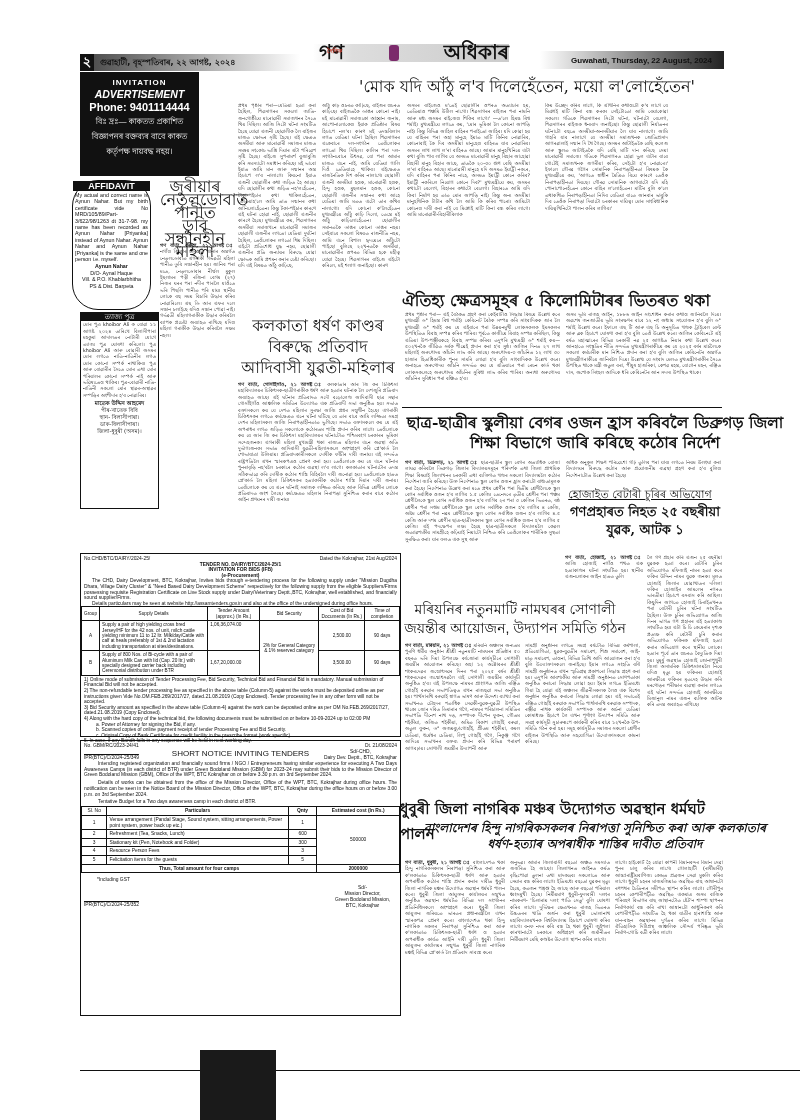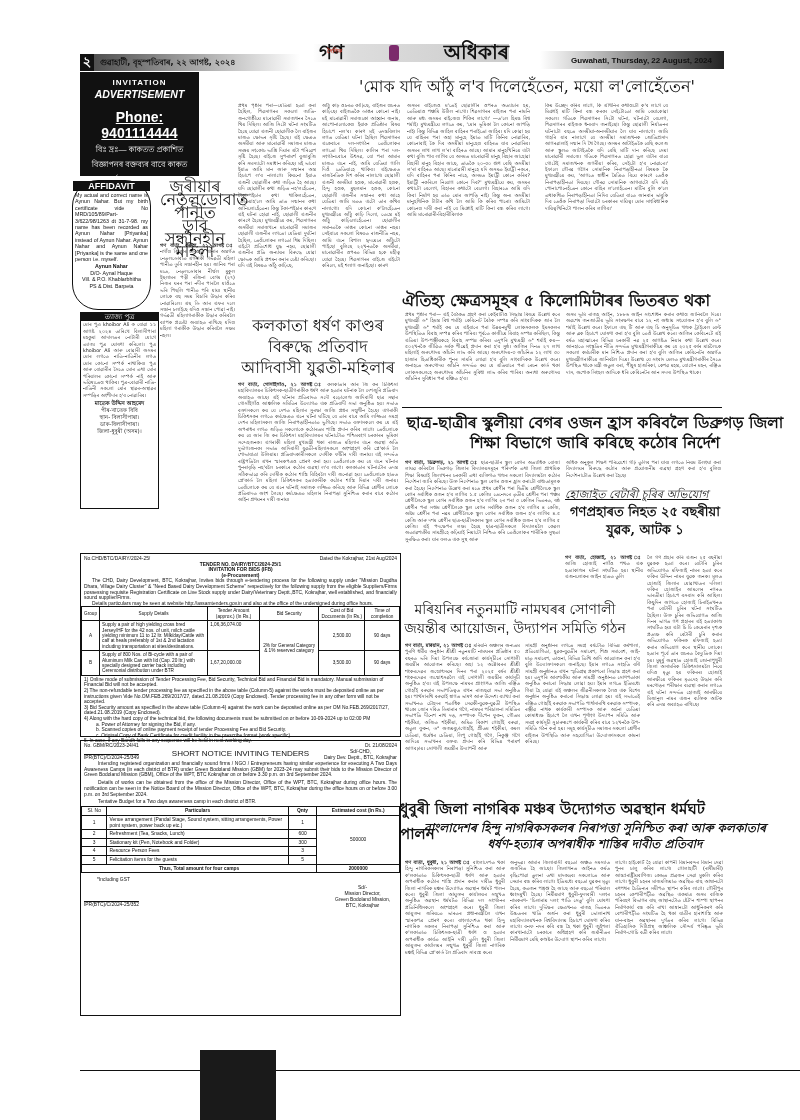--- a/index.html
+++ b/index.html
@@ -10,39 +10,39 @@
   .hdr-date-l{font-size:8px;margin-left:6px;color:#111;font-weight:bold;}
   .hdr-right{left:540px;top:51px;width:180px;height:18px;background:linear-gradient(90deg,#fff,#222);display:flex;align-items:center;justify-content:flex-end;padding-right:4px;}
   .hdr-date-r{font-size:8px;font-weight:bold;font-family:"Liberation Sans",sans-serif;color:#111;margin-right:8px;}
   .logo{left:313px;top:44px;width:190px;height:18px;background:linear-gradient(90deg,#fff,#ddd 20%,#ccc);display:flex;align-items:center;padding-left:6px;justify-content:space-between;}
   .logo .tag{position:absolute;left:14px;top:2px;font-size:6px;color:#c0392b;font-weight:bold;}
   .logo .name{font-size:20px;font-weight:bold;color:#111;font-family:"DejaVu Serif",serif;}
   .logo .mark{display:inline-block;width:10px;height:16px;margin:0 4px;background:#7b2a6b;border-radius:3px;vertical-align:middle;}
   .classified{left:80px;top:72px;width:119px;height:104px;background:#111;color:#fff;text-align:center;font-family:"Liberation Sans",sans-serif;}
   .classified .c1{font-size:8px;font-weight:bold;letter-spacing:1px;margin-top:6px;}
   .classified .c2{font-size:10.5px;font-weight:bold;font-style:italic;margin-top:1px;}
-  .classified .c3{font-size:14px;font-weight:bold;margin-top:9px;text-decoration:underline;}
+  .classified .c3{font-size:11px;font-weight:bold;margin-top:1px;}
   .classified .c4{font-size:8px;margin-top:3px;line-height:12px;}
   .box{border:1px solid #111;}
   .affidavit{left:72px;top:180px;width:77px;height:128px;font-family:"Liberation Sans",sans-serif;border-radius:26px;}
   .affidavit .t{background:#111;color:#fff;font-weight:bold;font-size:9px;text-align:center;}
   .affidavit .b{font-size:5.3px;line-height:6.4px;padding:1px 2px;text-align:justify;}
   .affidavit .s{font-size:5.3px;text-align:center;line-height:6.4px;}
   .missing-head{left:160px;top:180px;width:70px;text-align:center;font-size:16px;line-height:13px;font-family:Liberation Sans, sans-serif;}
   .missing-body{left:160px;top:243px;width:75px;font-size:4.8px;line-height:6.4px;text-align:justify;height:160px;overflow:hidden;}
   .disown{left:80px;top:312px;width:77px;height:195px;font-size:4.8px;line-height:6.4px;}
   .disown .t{background:#111;color:#fff;font-size:7px;text-align:center;padding:1px 0;}
   .disown .b{padding:1px 2px;text-align:justify;}
   .disown .s{text-align:center;font-size:5.5px;line-height:7px;}
   .main-head{left:235px;top:74px;width:460px;font-size:16px;font-family:"DejaVu Serif",serif;text-align:right;font-weight:normal;}
   .cols{font-size:4.8px;line-height:6.4px;text-align:justify;overflow:hidden;}
   .kolkata-head{left:238px;top:315px;width:160px;text-align:center;font-size:16px;line-height:21px;font-family:"DejaVu Serif",serif;}
   .heritage-head{left:402px;top:288px;width:400px;font-size:16px;font-weight:bold;font-family:"DejaVu Serif",serif;}
   .school-head{left:400px;top:413px;width:390px;text-align:center;font-size:15.5px;font-weight:bold;line-height:20px;font-family:"DejaVu Serif",serif;}
-  .hojai-kicker{left:565px;top:473px;width:150px;font-size:11px;font-style:italic;text-decoration:underline;font-family:"DejaVu Serif",serif;}
+  .hojai-kicker{left:565px;top:473px;width:150px;text-align:center;font-size:11px;text-decoration:underline;font-family:"DejaVu Serif",serif;}
   .hojai-head{left:565px;top:490px;width:160px;text-align:center;font-size:13px;font-weight:bold;line-height:18px;font-family:"DejaVu Serif",serif;}
   .mariani-head{left:400px;top:592px;width:230px;text-align:center;font-size:14px;line-height:19px;font-family:Liberation Sans, sans-serif;}
   .dhubri-head{left:400px;top:797px;width:328px;font-size:15px;font-weight:bold;font-family:"DejaVu Serif",serif;}
   .dhubri-sub{left:410px;top:820px;width:370px;text-align:center;font-size:12px;font-style:italic;font-weight:bold;line-height:16px;font-family:"DejaVu Serif",serif;}
   .rule{background:#111;height:1px;}
   .tender1{left:80px;top:553px;width:319px;height:182px;font-family:"Liberation Sans",sans-serif;font-size:4.9px;line-height:5.6px;}
   .tender1 .hdrrow{display:flex;justify-content:space-between;padding:2px 3px 0;}
   .tender1 .center{text-align:center;font-weight:bold;}
   .tender1 .para{padding:0 3px;text-align:justify;text-indent:8px;}
   table{border-collapse:collapse;width:100%;}

